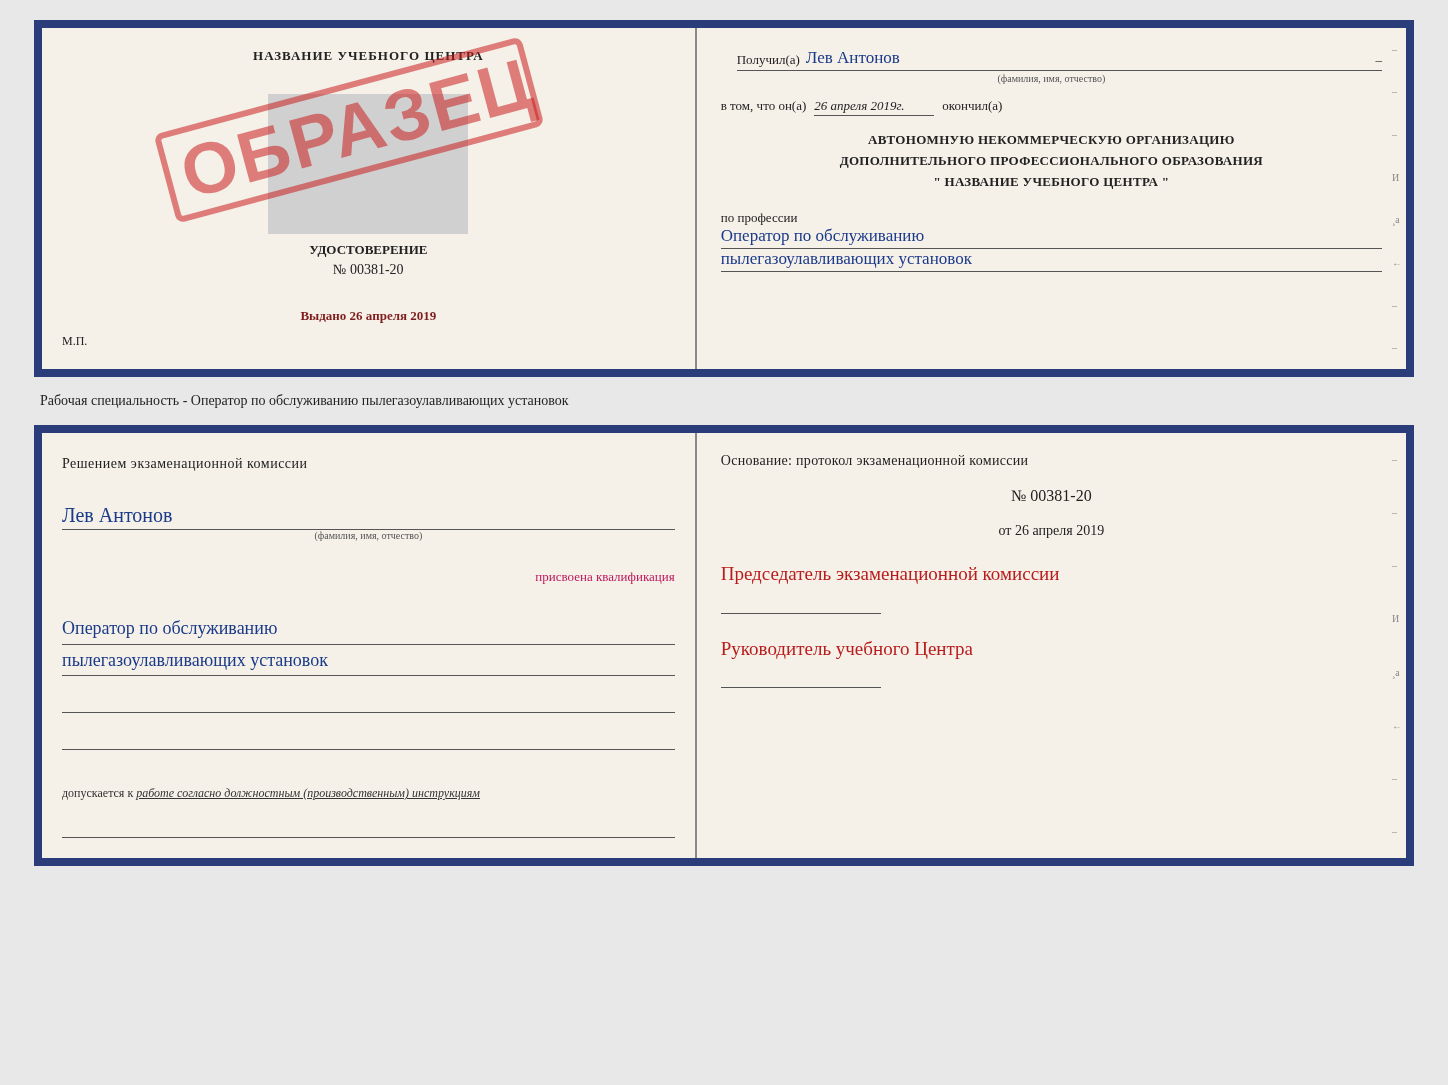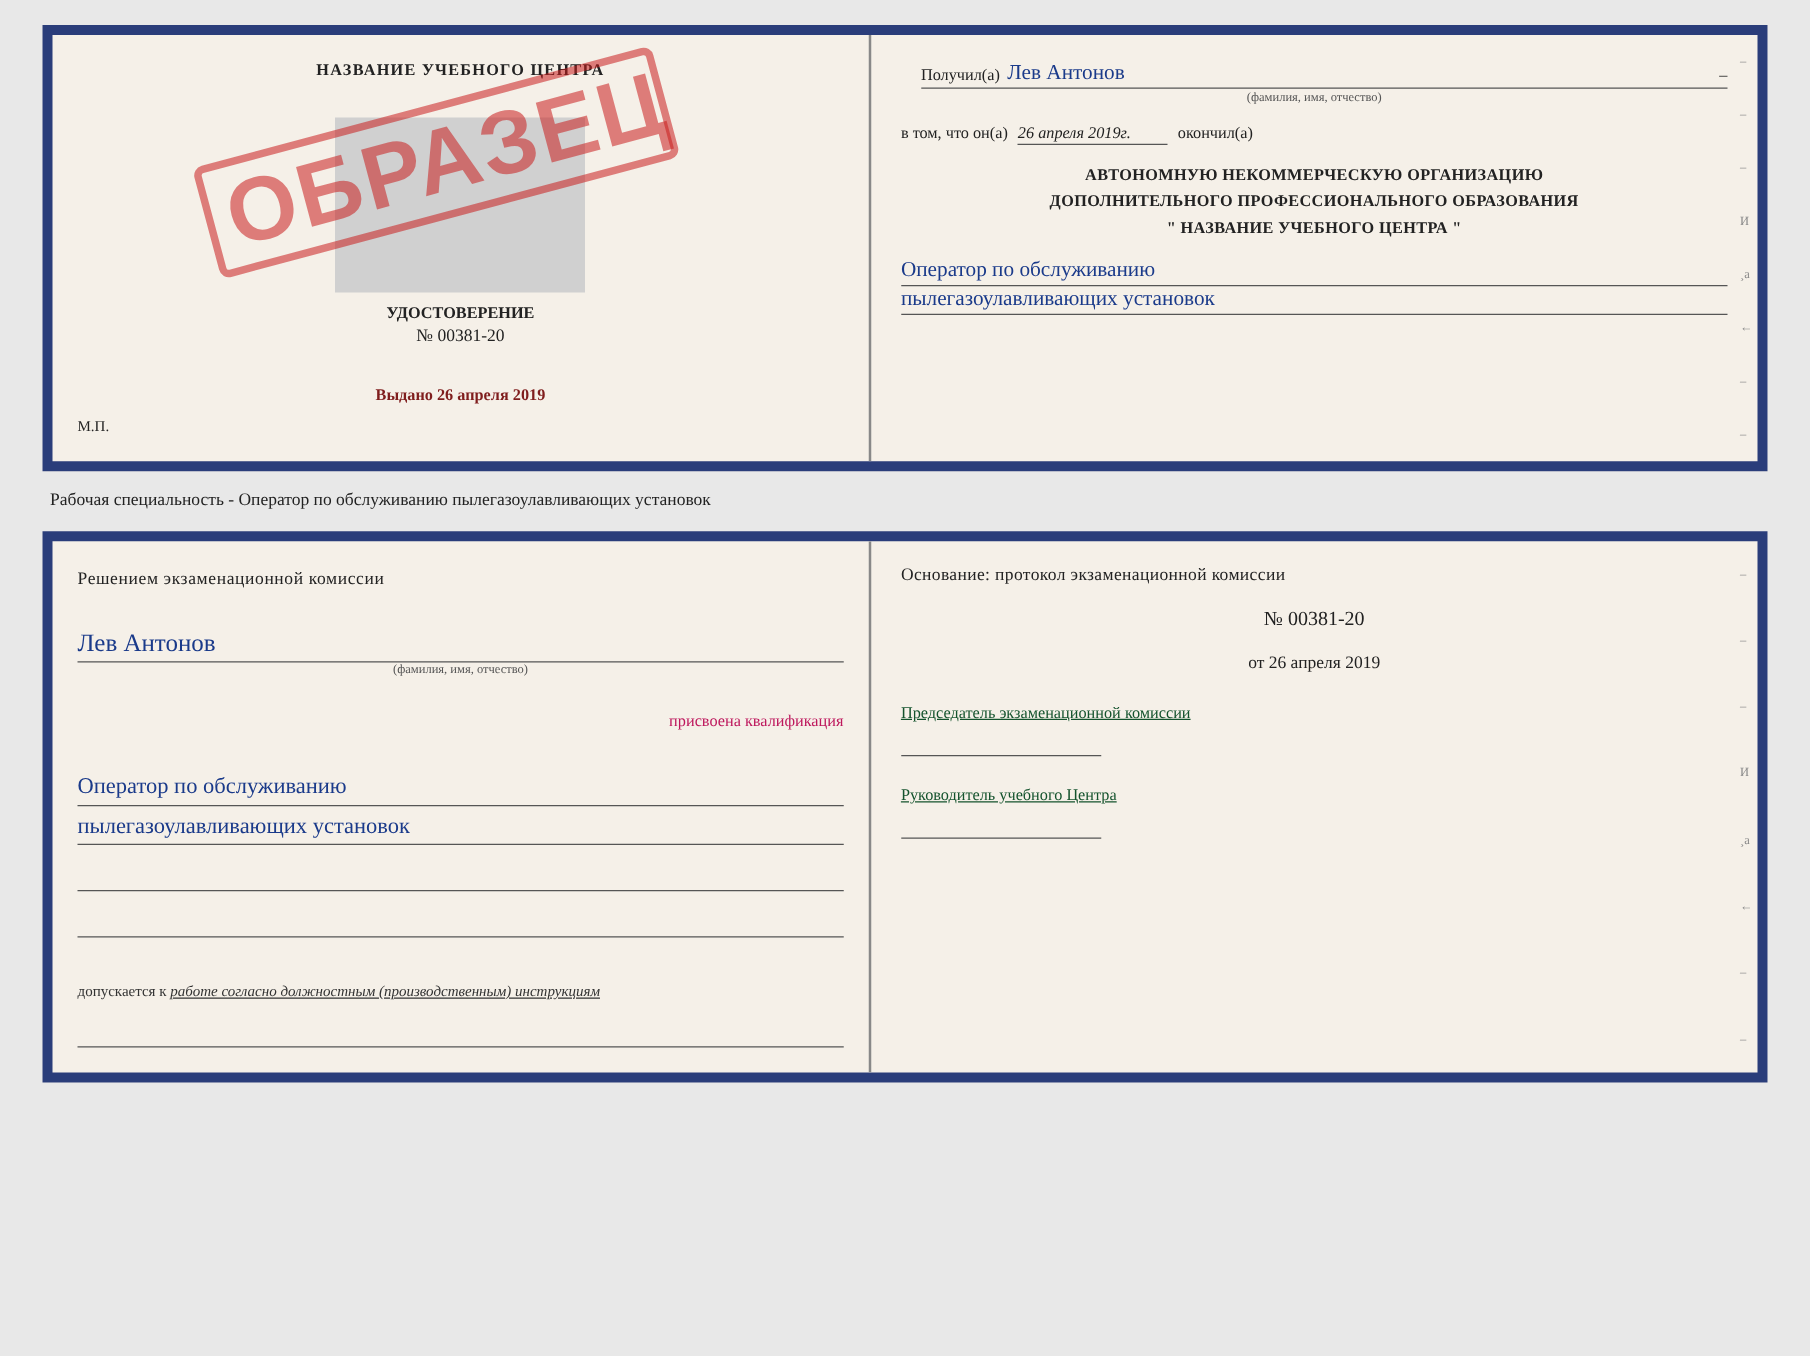--- a/index.html
+++ b/index.html
@@ -297,24 +297,23 @@
       font-size: 14px;
       color: #222;
       text-align: center;
     }
 
     .podpis-block {
       margin-top: 8px;
     }
 
     .podpis-label {
-      font-size: 13px;
-      color: #14532d;
+      font-size: 19px;
+      color: #b91c1c;
       line-height: 1.4;
-      text-decoration: underline;
     }
 
     .podpis-line {
       border-bottom: 1px solid #555;
       width: 160px;
       height: 20px;
       margin-top: 6px;
     }
 
     .right-side-marks {
@@ -374,20 +373,21 @@
       <span>окончил(а)</span>
     </div>
 
     <div class="org-name-block">
       <div>АВТОНОМНУЮ НЕКОММЕРЧЕСКУЮ ОРГАНИЗАЦИЮ</div>
       <div>ДОПОЛНИТЕЛЬНОГО ПРОФЕССИОНАЛЬНОГО ОБРАЗОВАНИЯ</div>
       <div>"  НАЗВАНИЕ УЧЕБНОГО ЦЕНТРА  "</div>
     </div>
 
     <div>
+      <div class="po-professii">по профессии</div>
       <div class="handwritten-line">Оператор по обслуживанию</div>
       <div class="handwritten-line">пылегазоулавливающих установок</div>
     </div>
 
     <div class="side-marks">
       <span>–</span>
       <span>–</span>
       <span>–</span>
       <span>И</span>
       <span>¸а</span>

